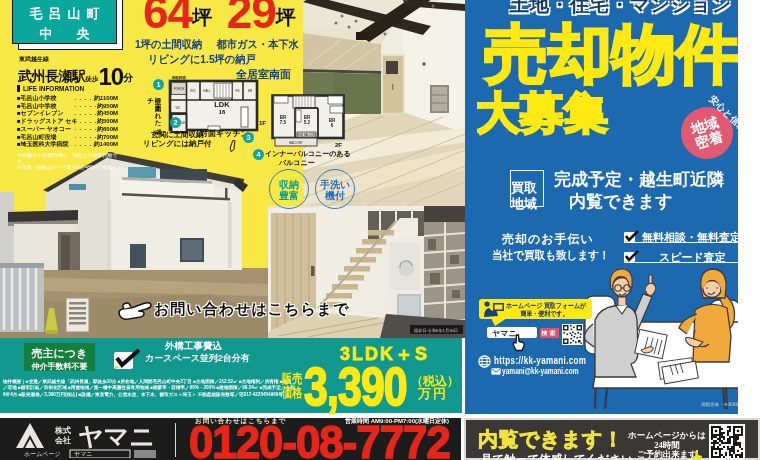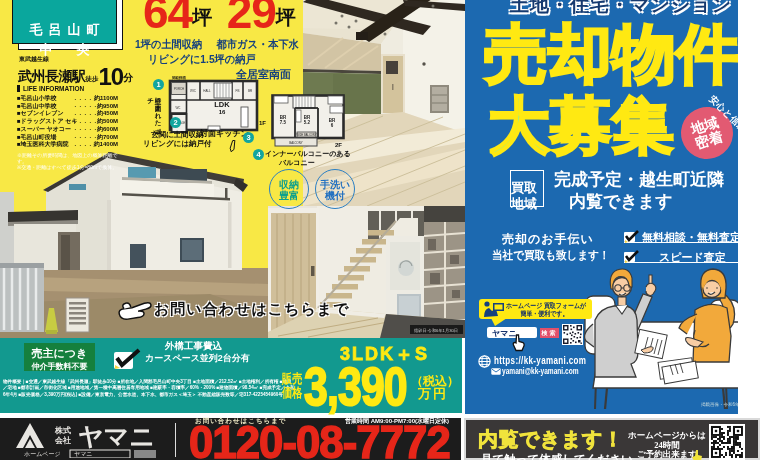--- a/index.html
+++ b/index.html
@@ -219,21 +219,21 @@
   </svg>
   <span class="b" style="position:absolute;left:38px;top:2px;font-size:15px;color:#111;white-space:nowrap;
     text-shadow:-1px -1px 0 #fff,1px -1px 0 #fff,-1px 1px 0 #fff,1px 1px 0 #fff;letter-spacing:1px;">お問い合わせはこちらまで</span>
 </div>
 
 <div class="abs" style="left:23px;top:-3px;width:7px;height:6px;border-radius:50%;background:#111;"></div>
 
 <div class="abs" style="left:18px;top:-8px;width:103px;height:56px;background:#fff;border:1.5px solid #111;"></div>
 <div class="abs" style="left:12px;top:-14px;width:103px;height:56px;background:#0aa79d;border:1.5px solid #111;
   color:#fff;text-align:center;">
-  <div class="b" style="font-size:13px;letter-spacing:6px;margin-top:34px;margin-right:-6px;">毛呂山町</div>
+  <div class="b" style="font-size:13px;letter-spacing:6px;margin-top:18px;margin-right:-6px;">毛呂山町</div>
   <div class="b" style="font-size:13px;letter-spacing:6px;margin-top:2px;margin-right:-6px;">中<span style="letter-spacing:0">&nbsp;&nbsp;&nbsp;&nbsp;&nbsp;</span>央</div>
 </div>
 
 <div class="abs b" style="left:19px;top:55px;font-size:6px;color:#111;">東武越生線</div>
 <div class="abs" style="left:18px;top:63px;color:#111;white-space:nowrap;">
   <span class="b" style="font-size:14px;letter-spacing:-0.5px;">武州長瀬駅</span><span class="b" style="font-size:6.5px;">徒歩</span><span class="b" style="font-size:24px;letter-spacing:-1px;vertical-align:-4px;">10</span><span class="b" style="font-size:10px;">分</span>
 </div>
 
 <div class="abs" style="left:17px;top:85px;width:101px;color:#111;">
   <div class="b" style="font-size:6.5px;border-left:3px solid #111;padding-left:3px;">LIFE INFORMATION</div>
@@ -351,21 +351,21 @@
 
 <div class="abs b" style="left:315px;top:169px;width:40px;height:40px;border-radius:50%;border:1.6px solid #2b7fc3;color:#1f6fc0;font-size:10px;text-align:center;line-height:11px;padding-top:9px;box-sizing:border-box;z-index:6;">手洗い<br>機付</div>
 
 <div class="abs" style="left:465px;top:0;width:273px;height:414px;background:#1c69b0;overflow:hidden;">
 
   <div class="abs b" style="left:45px;top:-8px;font-size:19px;color:#163a70;letter-spacing:1px;
     text-shadow:-1.5px -1.5px 0 #fff,1.5px -1.5px 0 #fff,-1.5px 1.5px 0 #fff,1.5px 1.5px 0 #fff;white-space:nowrap;">土地・住宅・マンション</div>
 
   <div class="abs b" style="left:19px;top:11px;font-size:64px;color:#ffe912;letter-spacing:0px;white-space:nowrap;-webkit-text-stroke:2.5px #ffe912;">売却物件</div>
 
-  <div class="abs b" style="left:23px;top:84px;font-size:62px;color:#5eead4;white-space:nowrap;-webkit-text-stroke:2.5px #ffe912;">大募集</div>
+  <div class="abs b" style="left:11px;top:84px;font-size:44px;color:#e5e5e5;white-space:nowrap;-webkit-text-stroke:2.5px #ffe912;">大募集</div>
 
   <div class="abs b" style="left:216px;top:107px;width:52px;height:52px;border-radius:50%;background:#e25a72;color:#fff;
      font-size:14px;text-align:center;line-height:15px;padding-top:11px;box-sizing:border-box;transform:rotate(-17deg);">地域<br>密着</div>
   <div class="abs b" style="left:250px;top:93px;font-size:9px;color:#fff;transform:rotate(44deg);transform-origin:left top;white-space:nowrap;letter-spacing:0.5px;">安心と信頼</div>
 
   <div class="abs b" style="left:45px;top:170px;width:34px;height:37px;border:1.5px solid #fff;color:#fff;font-size:13px;text-align:left;line-height:16px;padding-top:9px;box-sizing:border-box;">買取<br>地域</div>
   <div class="abs b" style="left:89px;top:168px;font-size:17px;color:#fff;white-space:nowrap;">完成予定・越生町近隣</div>
   <div class="abs b" style="left:104px;top:190px;font-size:17px;color:#fff;white-space:nowrap;">内覧できます</div>
 
   <div class="abs b" style="left:37px;top:231px;font-size:12px;color:#fff;letter-spacing:1px;">売却のお手伝い</div>

